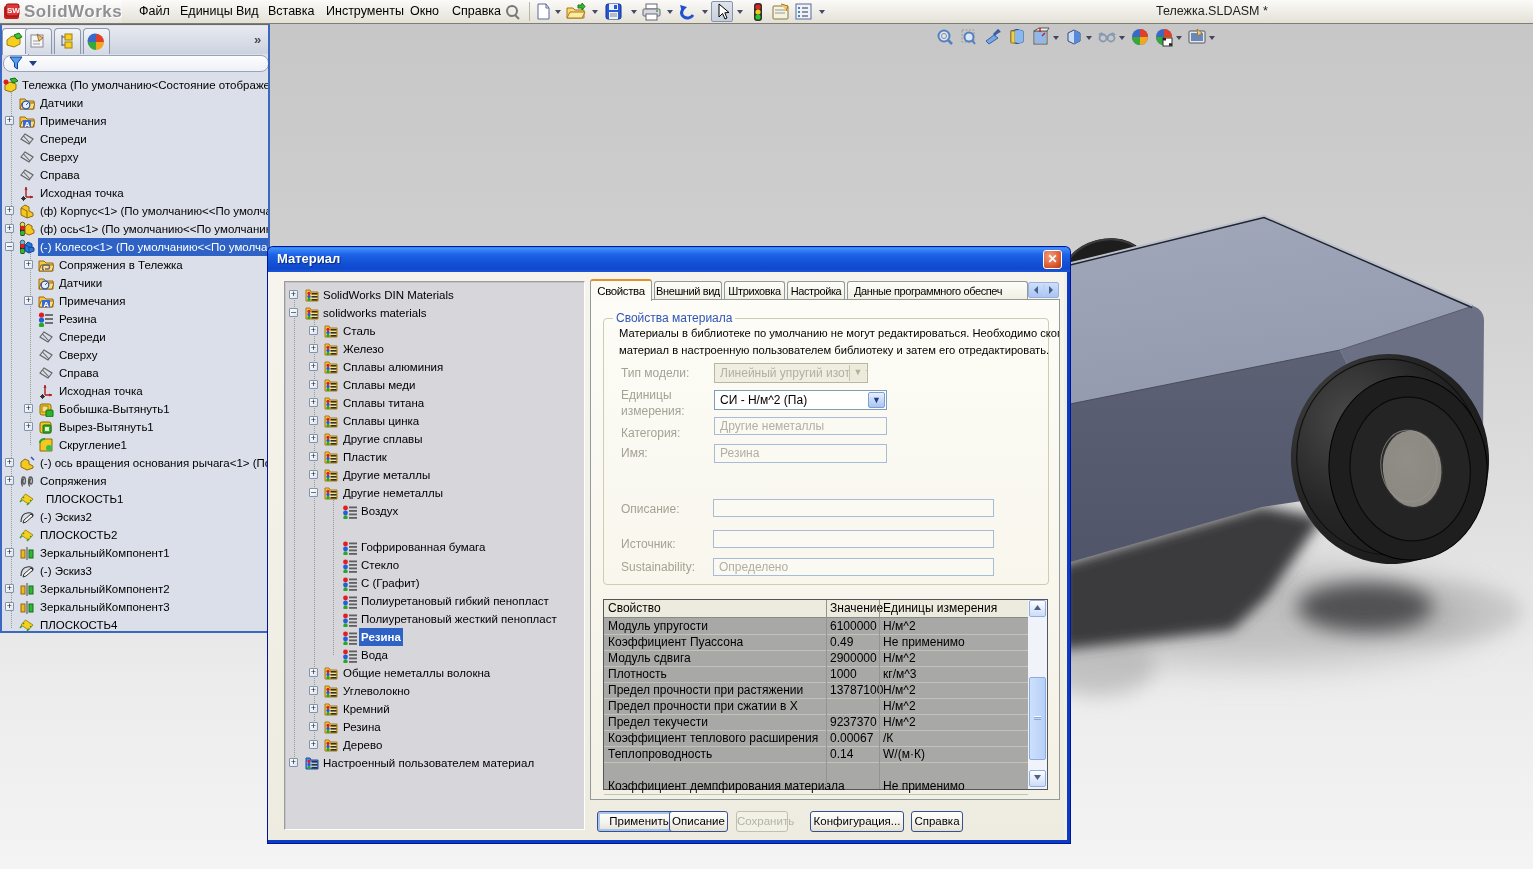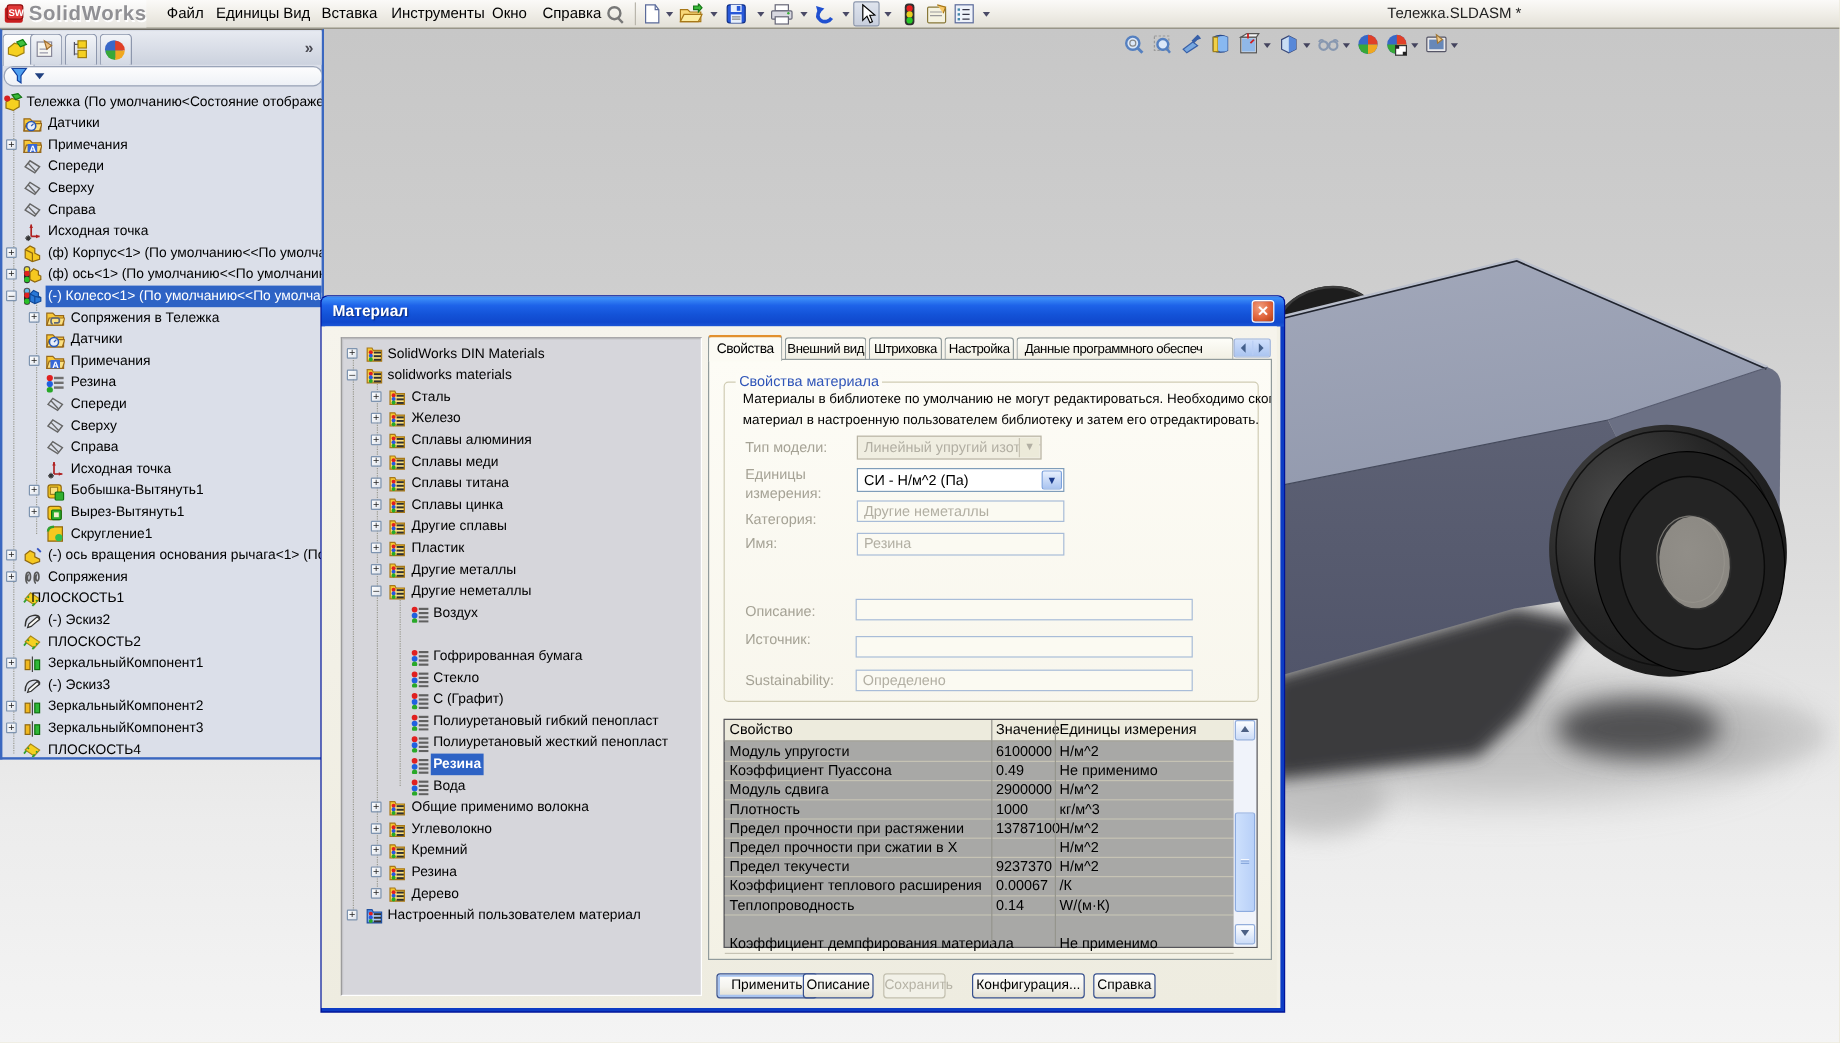--- a/index.html
+++ b/index.html
@@ -514,21 +514,21 @@
           <path d="M4 13 C2 13 2 4 4.5 4 C7 4 7 11 5 11 C3.5 11 3.5 6 5 6" fill="none" stroke="#585858" stroke-width="1.4"></path>
           <path d="M11 13 C9 13 9 4 11.5 4 C14 4 14 11 12 11 C10.5 11 10.5 6 12 6" fill="none" stroke="#585858" stroke-width="1.4"></path>
         </svg>
 <div style="position:absolute;left:38px;top:0">Сопряжения</div>
 </div>
 <div class="trow" style="left:0;top:416px;width:268px">
 <svg class="ticon" style="left:17px" width="16" height="16">
           <path d="M2 8 L6.5 3 L14 8 L9.5 13 Z" fill="#f5d020" stroke="#a88818"></path>
           <path d="M1 11 L5 6 M8 14 L12 9" stroke="#30a030" stroke-width="1.5" stroke-dasharray="3 2"></path>
         </svg>
-<div style="position:absolute;left:24px;top:0">ПЛОСКОСТЬ1</div>
+<div style="position:absolute;left:44px;top:0">ПЛОСКОСТЬ1</div>
 </div>
 <div class="trow" style="left:0;top:434px;width:268px">
 <svg class="ticon" style="left:17px" width="16" height="16">
           <path d="M2 13 Q2 5 8 4 Q13 3 14 6 Q14 9 8 9" fill="none" stroke="#333" stroke-width="1.2"></path>
           <path d="M5 11 L12 5 L14 7 L7 13 L4 14 Z" fill="#f8f8f4" stroke="#333"></path>
         </svg>
 <div style="position:absolute;left:38px;top:0">(-) Эскиз2</div>
 </div>
 <div class="trow" style="left:0;top:452px;width:268px">
 <svg class="ticon" style="left:17px" width="16" height="16">
@@ -860,21 +860,21 @@
 <svg class="ticon" style="left:38px" width="16" height="16">
               <path d="M2 3 L6 3 L7 5 L14 5 L14 14 L2 14 Z" fill="#f6c830" stroke="#a87818"></path>
               <rect x="3" y="6" width="10" height="7" fill="#fbe080"></rect>
               <circle cx="5" cy="6.5" r="1.7" fill="#e02020"></circle>
               <circle cx="5" cy="9.5" r="1.7" fill="#2858e0"></circle>
               <circle cx="5" cy="12.5" r="1.7" fill="#28a828"></circle>
               <rect x="7.5" y="6" width="6" height="1.6" fill="#303030"></rect>
               <rect x="7.5" y="9" width="6" height="1.6" fill="#303030"></rect>
               <rect x="7.5" y="12" width="6" height="1.6" fill="#303030"></rect>
             </svg>
-<div style="position:absolute;left:58px;top:0">Общие применимо волокна</div>
+<div style="position:absolute;left:58px;top:0">Общие неметаллы волокна</div>
 </div>
 <div class="mrow" style="left:0;top:397px;width:299px">
 <div class="texp" style="left:24px">+</div>
 <svg class="ticon" style="left:38px" width="16" height="16">
               <path d="M2 3 L6 3 L7 5 L14 5 L14 14 L2 14 Z" fill="#f6c830" stroke="#a87818"></path>
               <rect x="3" y="6" width="10" height="7" fill="#fbe080"></rect>
               <circle cx="5" cy="6.5" r="1.7" fill="#e02020"></circle>
               <circle cx="5" cy="9.5" r="1.7" fill="#2858e0"></circle>
               <circle cx="5" cy="12.5" r="1.7" fill="#28a828"></circle>
               <rect x="7.5" y="6" width="6" height="1.6" fill="#303030"></rect>
@@ -956,21 +956,21 @@
           <div id="grplbl">Свойства материала</div>
         </div>
 <div class="desc" style="top:27px">Материалы в библиотеке по умолчанию не могут редактироваться. Необходимо ског</div>
 <div class="desc" style="top:44px">материал в настроенную пользователем библиотеку и затем его отредактировать.</div>
 <div class="flbl" style="top:66px">Тип модели:</div>
 <div class="flbl" style="top:88px">Единицы</div>
 <div class="flbl" style="top:104px">измерения:</div>
 <div class="flbl" style="top:126px">Категория:</div>
 <div class="flbl" style="top:146px">Имя:</div>
 <div class="flbl" style="top:202px">Описание:</div>
-<div class="flbl" style="top:226px">Источник:</div>
+<div class="flbl" style="top:237px">Источник:</div>
 <div class="flbl" style="top:260px">Sustainability:</div>
 <div class="fld" style="left:123px;top:63px;width:154px;height:20px;background:#f0eee1;border:1px solid #b9b5a5;color:#b2afa3;line-height:18px;padding-left:5px">Линейный упругий изотропнь<div style="position:absolute;right:1px;top:1px;width:17px;height:16px;background:#ecead9;border-left:1px solid #c8c4b4;text-align:center;line-height:15px;color:#b2afa3;font-size:9px">▼</div></div>
 <div class="fld" style="left:123px;top:90px;width:173px;height:20px;background:#fff;border:1px solid #7f9db9;color:#000;line-height:18px;padding-left:5px">СИ - Н/м^2 (Па)<div style="position:absolute;right:1px;top:1px;width:17px;height:16px;background:linear-gradient(180deg,#e8f0fe,#aac4f0);border:1px solid #7aa0dc;border-radius:2px;text-align:center;line-height:14px;color:#1c3c8c;font-size:9px">▼</div></div>
 <div class="fld" style="left:123px;top:117px;width:173px;height:18px;background:#fbfaf2;border:1px solid #a8bcd8;color:#b2afa3;line-height:16px;padding-left:5px">Другие неметаллы</div>
 <div class="fld" style="left:123px;top:144px;width:173px;height:19px;background:#fbfaf2;border:1px solid #a8bcd8;color:#b2afa3;line-height:17px;padding-left:5px">Резина</div>
 <div class="fld" style="left:122px;top:199px;width:281px;height:18px;background:#fbfaf2;border:1px solid #a8bcd8;"></div>
 <div class="fld" style="left:122px;top:230px;width:281px;height:18px;background:#fbfaf2;border:1px solid #a8bcd8;"></div>
 <div class="fld" style="left:122px;top:258px;width:281px;height:18px;background:#fbfaf2;border:1px solid #a8bcd8;color:#b2afa3;line-height:16px;padding-left:5px">Определено</div>
 <div id="tbl">
 <div id="tblhead">

